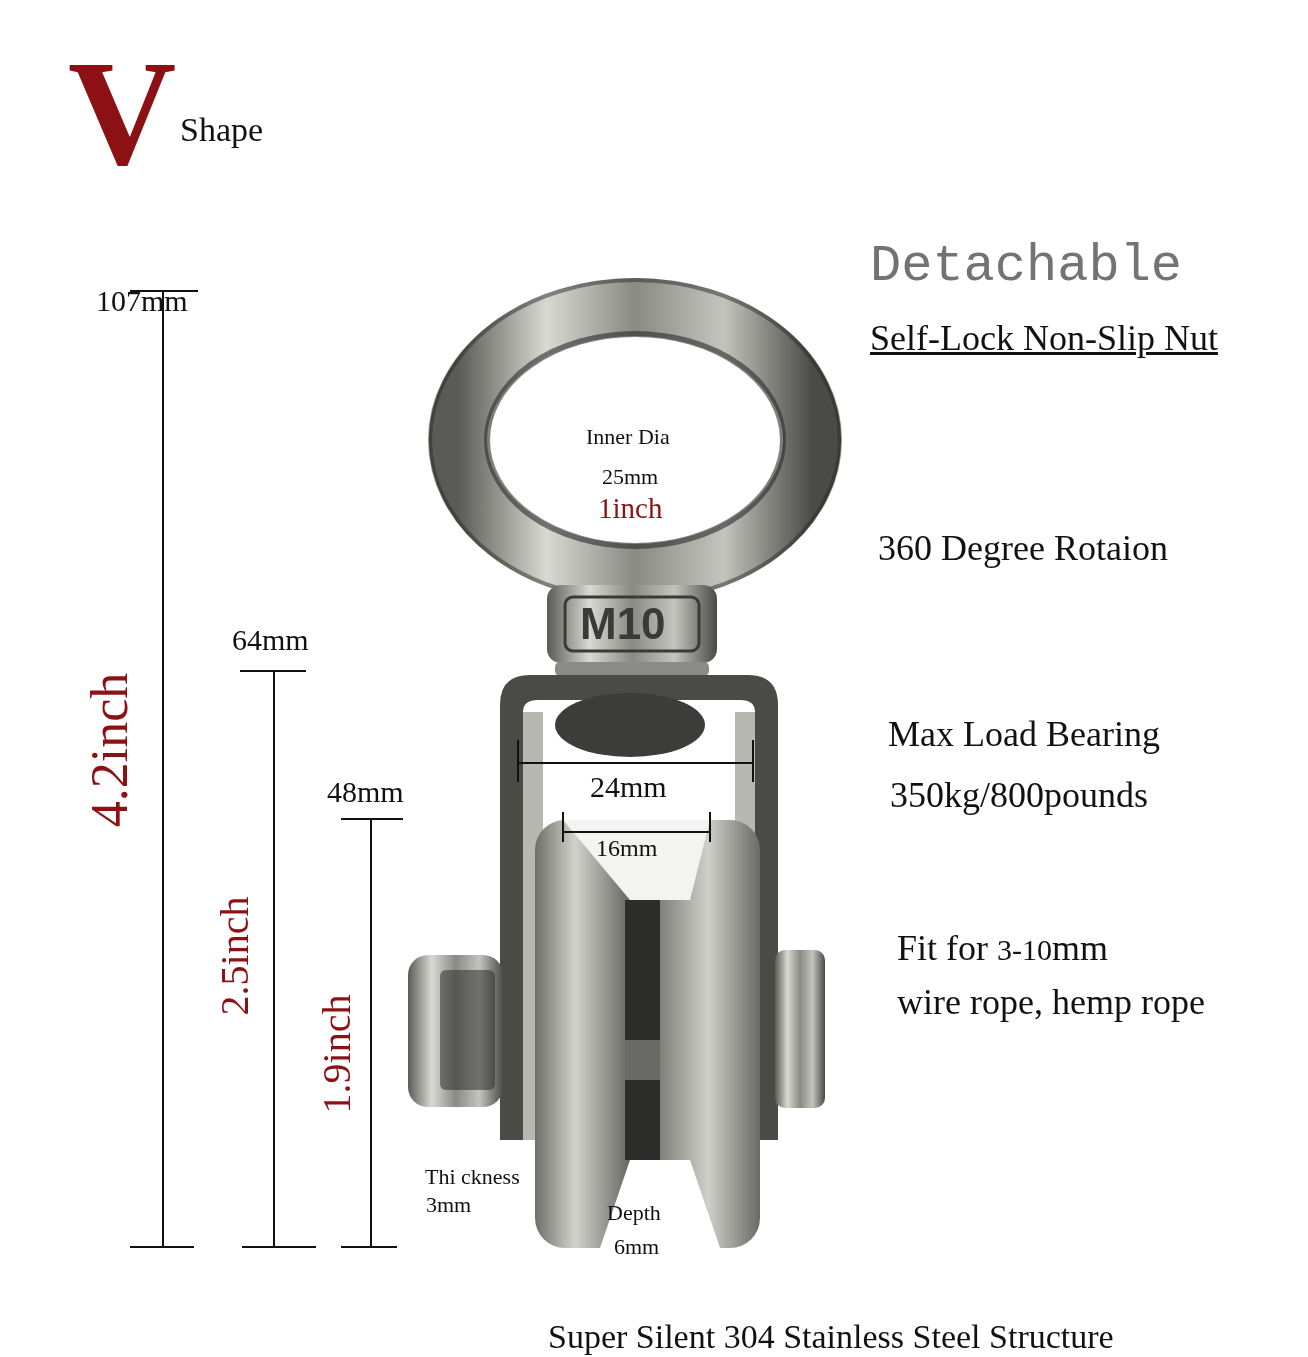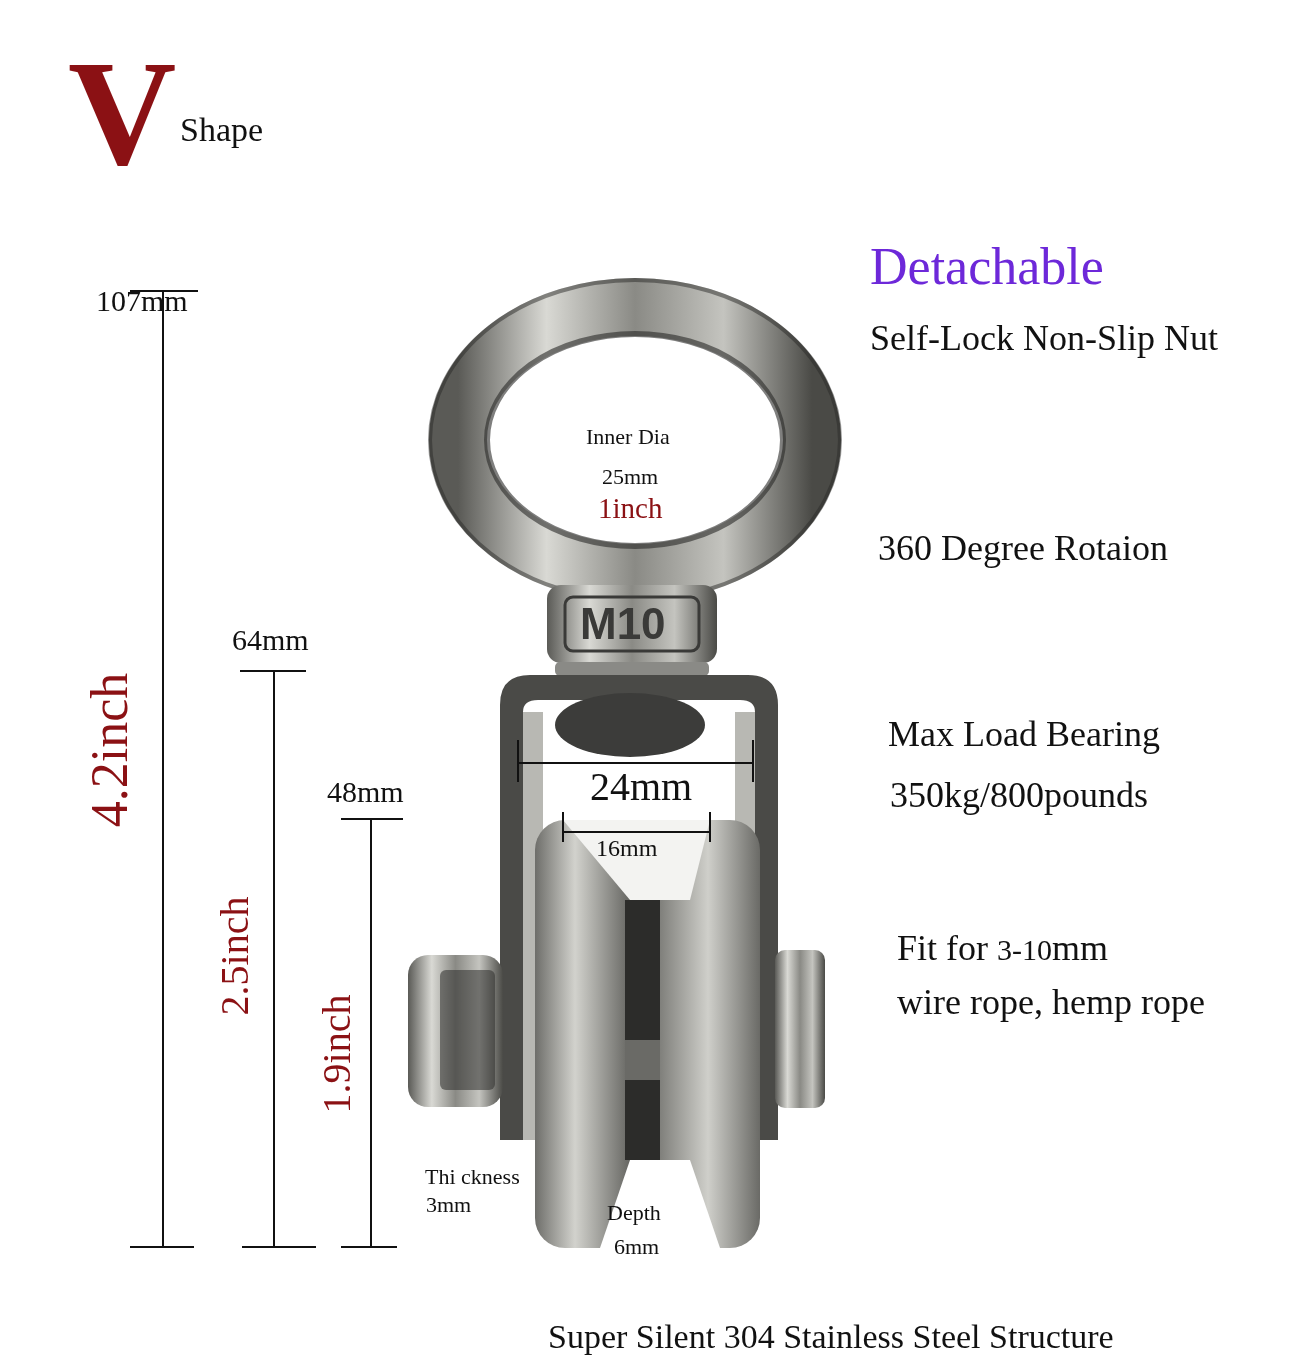--- a/index.html
+++ b/index.html
@@ -7,21 +7,21 @@
          font-family: "Liberation Serif", "DejaVu Serif", serif; color: #111; }
   .abs { position: absolute; }
   .title-v { left: 68px; top: 38px; font-size: 150px; line-height: 150px; color: #8b1114; font-weight: bold; }
   .title-shape { left: 180px; top: 100px; font-size: 34px; line-height: 60px; color: #111; }
   .dim-label { font-size: 30px; line-height: 34px; color: #111; white-space: nowrap; }
   .vline { position: absolute; width: 1.5px; background: #111; }
   .hline { position: absolute; height: 1.5px; background: #111; }
   .vert-red { position: absolute; color: #8b1114; white-space: nowrap;
               transform: rotate(-90deg); transform-origin: center center; }
   .feature { position: absolute; font-size: 36px; line-height: 40px; color: #111; white-space: nowrap; }
-  .feature-red { color: #6d28d9; font-size: 52px; line-height: 58px; }
+  .feature-red { color: #737373; font-size: 52px; line-height: 58px; font-family: Liberation Mono, monospace; }
   .small { font-size: 22px; line-height: 26px; color: #111; white-space: nowrap; position: absolute; }
   .red-small { color: #8b1114; font-size: 29px; }
   .footer { left: 548px; top: 1272px; font-size: 34px; line-height: 40px; margin-top: 45px; }
   svg { position: absolute; left: 0; top: 0; }
 </style>
 </head>
 <body>
 
 <div class="abs title-v">V</div>
 <div class="abs title-shape">Shape</div>
@@ -110,34 +110,34 @@
 <div class="vert-red" style="left:262px;top:1032px;width:150px;height:44px;font-size:40px;line-height:44px;text-align:center;">1.9inch</div>
 
 <div class="small" style="left:586px;top:424px;">Inner Dia</div>
 <div class="small" style="left:602px;top:464px;">25mm</div>
 <div class="small red-small" style="left:598px;top:492px;line-height:32px;">1inch</div>
 <div class="small" style="left:580px;top:600px;font-size:44px;line-height:48px;color:#3a3a38;font-family:'Liberation Sans',sans-serif;font-weight:bold;">M10</div>
 
 <div class="vline" style="left:517px;top:740px;height:42px;"></div>
 <div class="hline" style="left:517px;top:762px;width:235px;"></div>
 <div class="vline" style="left:752px;top:740px;height:42px;"></div>
-<div class="small" style="left:590px;top:770px;font-size:40px;line-height:34px;">24mm</div>
+<div class="small" style="left:590px;top:770px;font-size:30px;line-height:34px;">24mm</div>
 
 <div class="vline" style="left:562px;top:812px;height:30px;"></div>
 <div class="hline" style="left:562px;top:831px;width:148px;"></div>
 <div class="vline" style="left:709px;top:812px;height:30px;"></div>
 <div class="small" style="left:596px;top:835px;font-size:24px;">16mm</div>
 
 <div class="small" style="left:425px;top:1164px;">Thi ckness</div>
 <div class="small" style="left:426px;top:1192px;">3mm</div>
 <div class="small" style="left:607px;top:1200px;">Depth</div>
 <div class="small" style="left:614px;top:1234px;text-align:center;">6mm</div>
 
 <div class="feature feature-red" style="left:870px;top:238px;">Detachable</div>
-<div class="feature" style="left:870px;top:318px;">Self-Lock Non-Slip Nut</div>
+<div class="feature" style="left:870px;top:318px;text-decoration:underline;">Self-Lock Non-Slip Nut</div>
 <div class="feature" style="left:878px;top:528px;">360 Degree Rotaion</div>
 <div class="feature" style="left:888px;top:714px;">Max Load Bearing</div>
 <div class="feature" style="left:890px;top:775px;">350kg/800pounds</div>
 <div class="feature" style="left:897px;top:928px;">
   <span>Fit for </span>
   <span style="font-size:30px;">3-10</span><span>mm</span>
 </div>
 <div class="feature" style="left:897px;top:982px;">wire rope, hemp rope</div>
 
 <div class="abs feature footer">Super Silent 304 Stainless Steel Structure</div>

